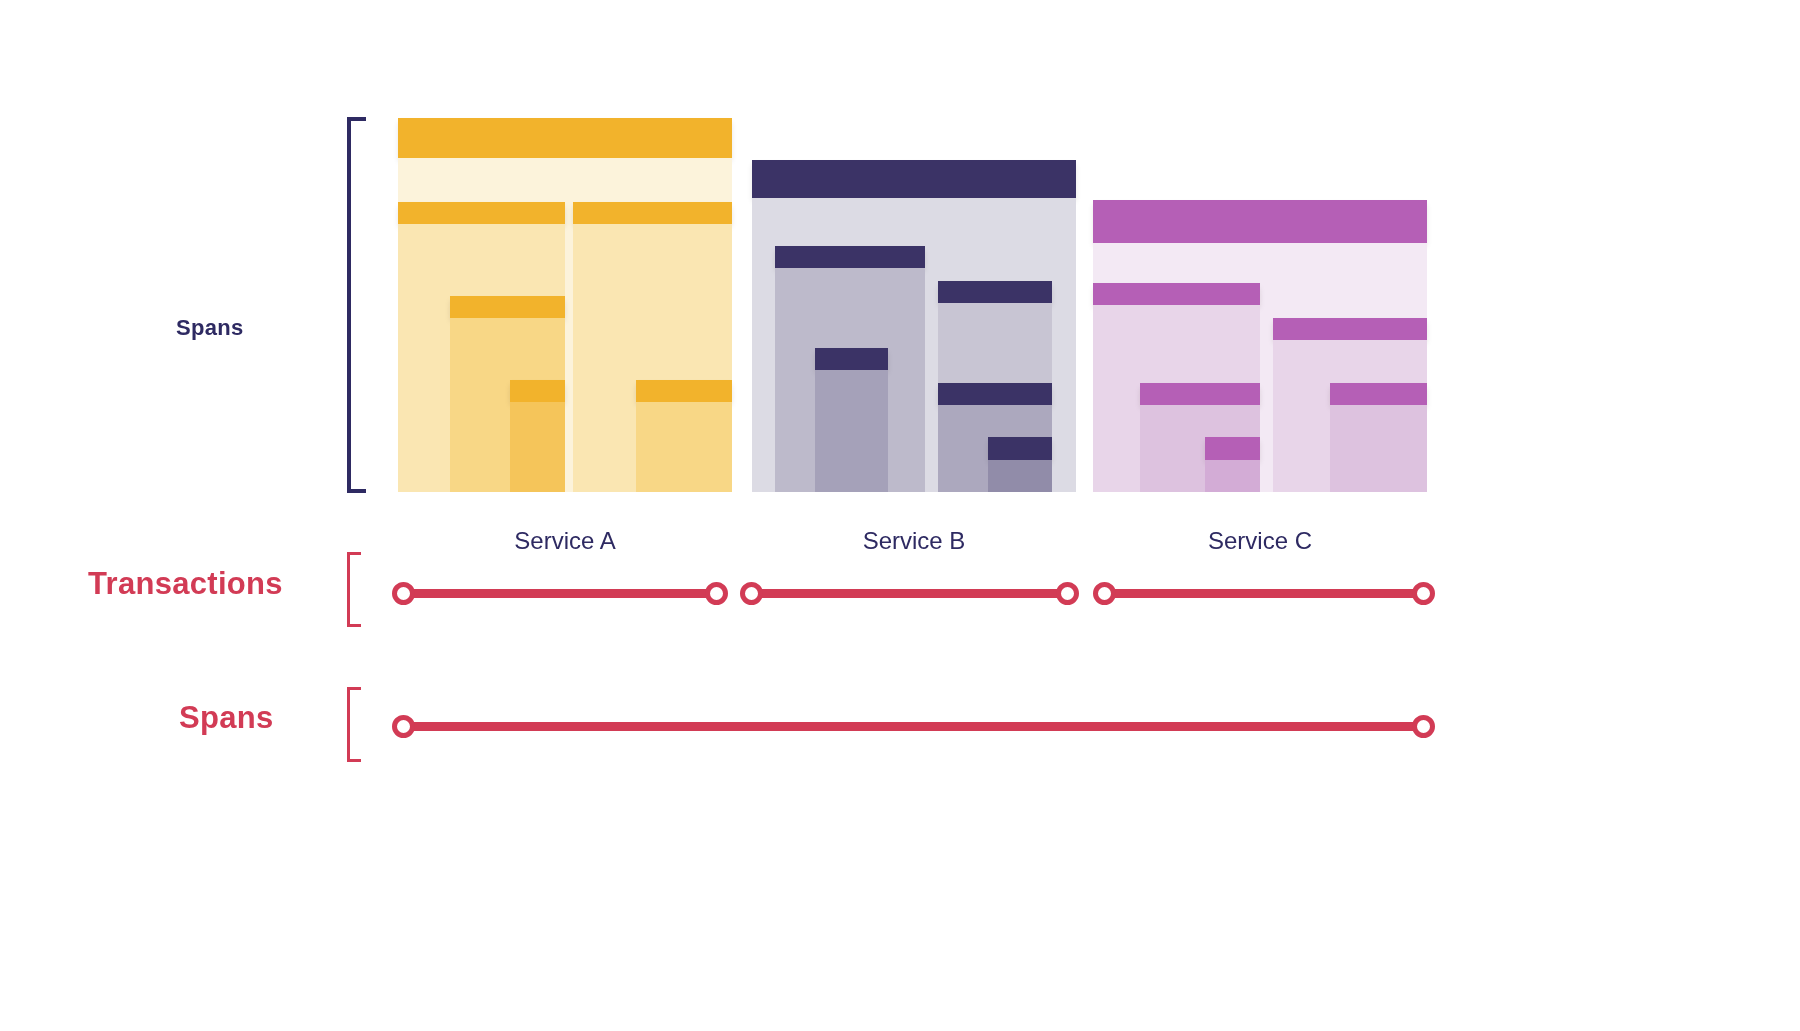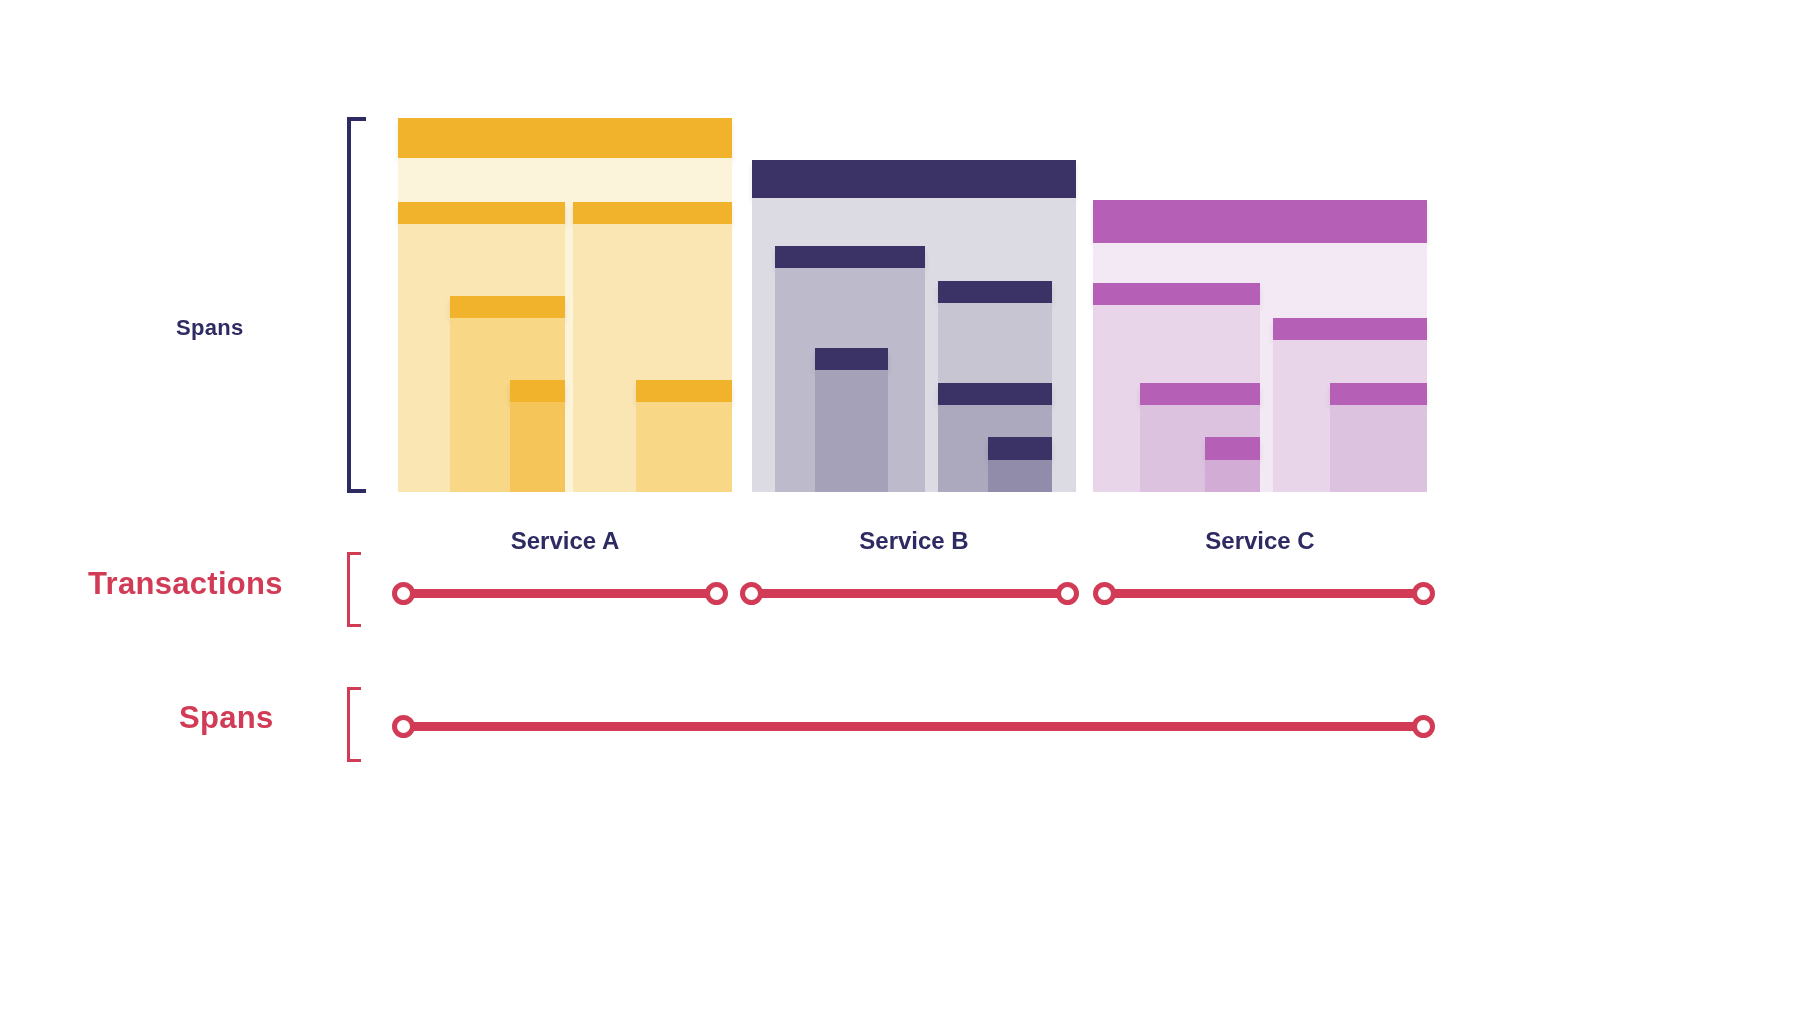--- a/index.html
+++ b/index.html
@@ -28,21 +28,21 @@
 
   .service-block { position: absolute; }
   .rect { position: absolute; }
   .rect.bar { box-shadow: 0 4px 6px -1px rgba(40, 30, 10, 0.14); }
 
   .service-label {
     position: absolute;
     top: 527px;
     transform: translateX(-50%);
     font-size: 24px;
-    font-weight: 700;
+    font-weight: 400;
     white-space: nowrap;
   }
 
   .timeline {
     position: absolute;
     height: 9px;
     border-radius: 5px;
   }
   .timeline-dot {
     position: absolute;

